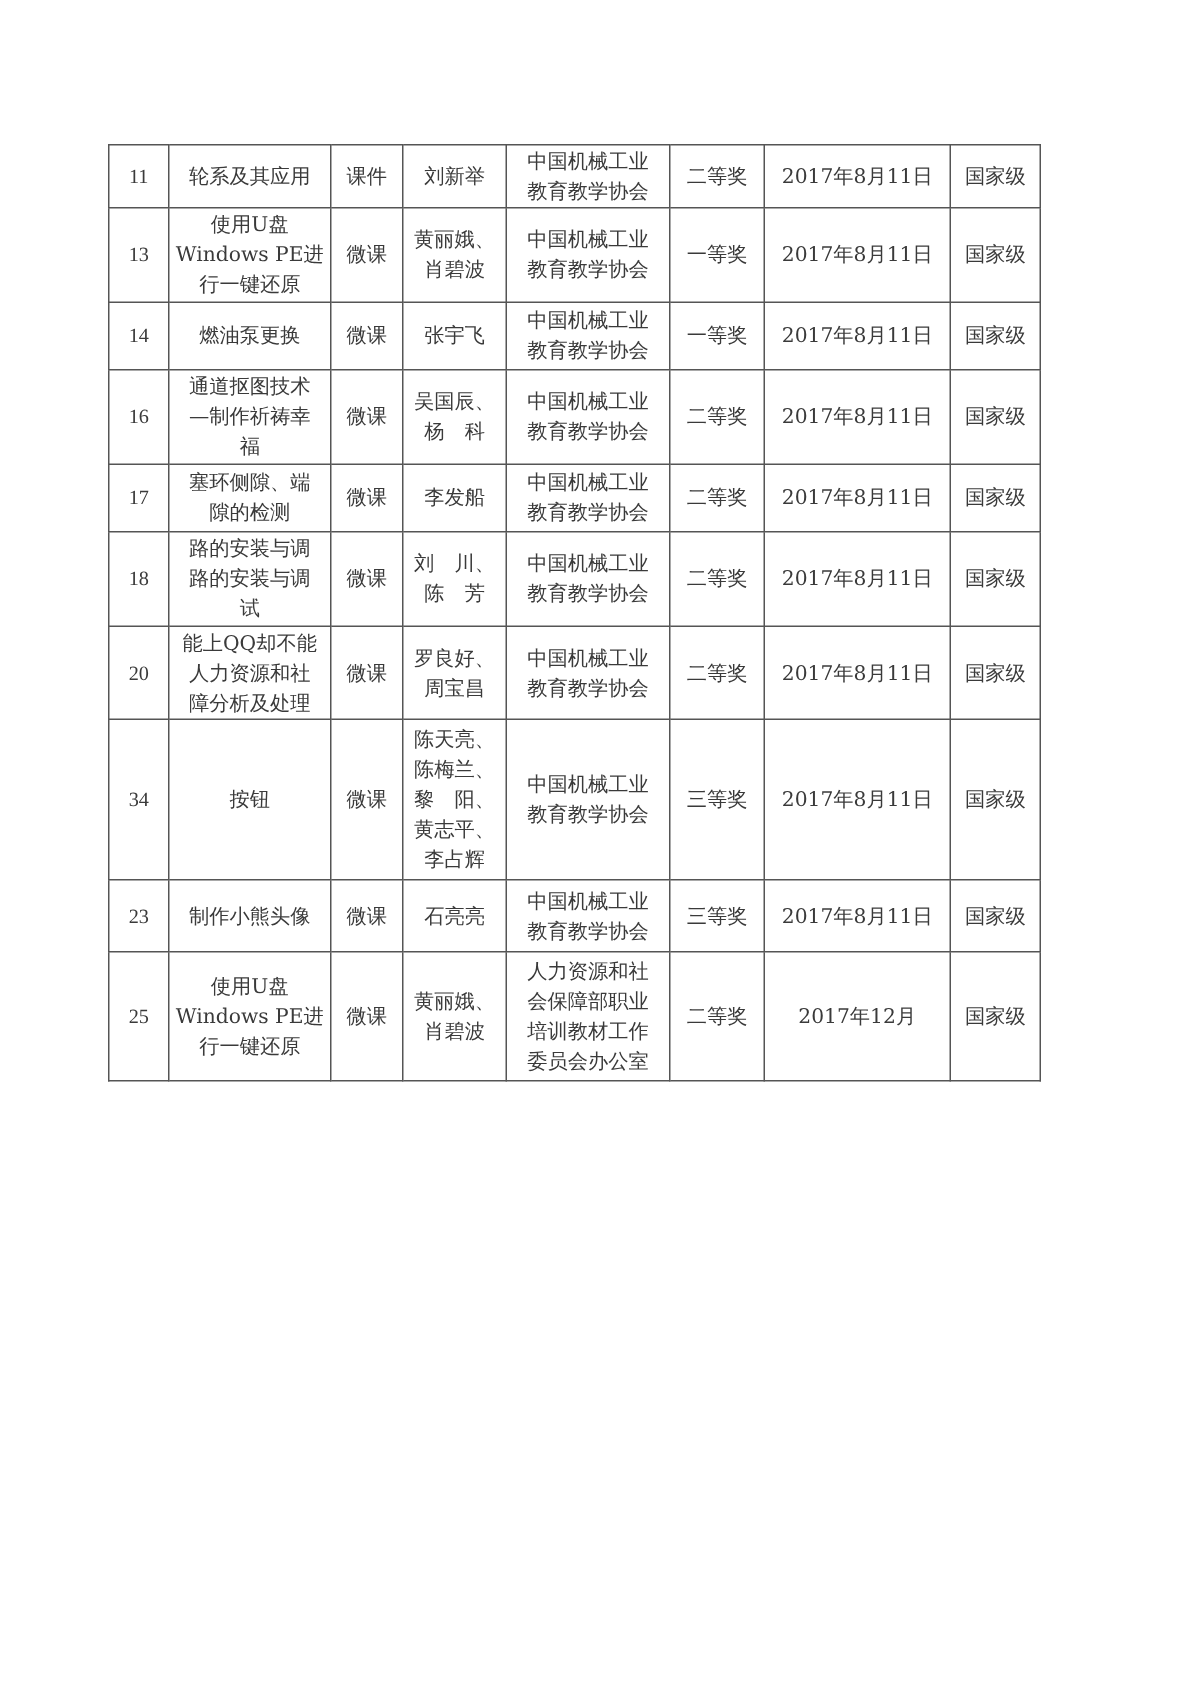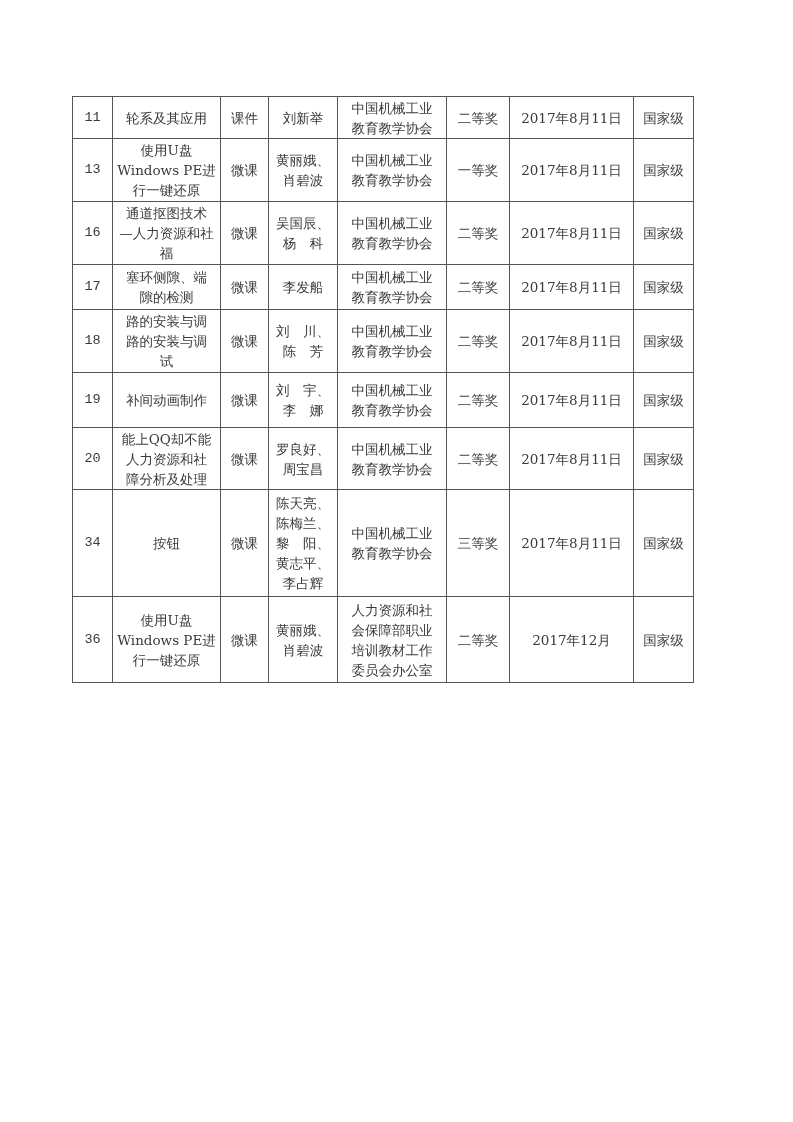--- a/index.html
+++ b/index.html
@@ -34,21 +34,21 @@
     table.awards td {
       border: 1px solid #555555;
       text-align: center;
       vertical-align: middle;
       font-size: 13.5px;
       line-height: 20px;
       padding: 0 3px;
       color: #3a3a3a;
       overflow: hidden;
     }
-    .num { font-family: Liberation Mono, monospace; font-size: 14px; margin-left: 41px; }
+    .num { font-family: Liberation Serif, serif; font-size: 14px; margin-left: 41px; }
     .line { display: block; white-space: nowrap; }
   </style>
 </head>
 <body>
 
 <div class="page">
   <table class="awards">
     <colgroup>
       <col style="width:40px">
       <col style="width:108px">
@@ -93,27 +93,44 @@
           </td>
     <td>
             <span class="line">中国机械工业</span>
             <span class="line">教育教学协会</span>
           </td>
     <td>一等奖</td>
     <td>2017年8月11日</td>
     <td>国家级</td>
   </tr>
 
+  <tr style="height: 45px;">
+    <td class="num">14</td>
+    <td>
+            <span class="line">燃油泵更换</span>
+          </td>
+    <td>微课</td>
+    <td>
+            <span class="line">张宇飞</span>
+          </td>
+    <td>
+            <span class="line">中国机械工业</span>
+            <span class="line">教育教学协会</span>
+          </td>
+    <td>一等奖</td>
+    <td>2017年8月11日</td>
+    <td>国家级</td>
+  </tr>
 
 
   <tr style="height: 63px;">
     <td class="num">16</td>
     <td>
             <span class="line">通道抠图技术</span>
-            <span class="line">—人力资源和社</span>
+            <span class="line">—制作祈祷幸</span>
             <span class="line">福</span>
           </td>
     <td>微课</td>
     <td>
             <span class="line">吴国辰、</span>
             <span class="line">杨　科</span>
           </td>
     <td>
             <span class="line">中国机械工业</span>
             <span class="line">教育教学协会</span>
@@ -156,38 +173,20 @@
           </td>
     <td>
             <span class="line">中国机械工业</span>
             <span class="line">教育教学协会</span>
           </td>
     <td>二等奖</td>
     <td>2017年8月11日</td>
     <td>国家级</td>
   </tr>
 
-  <tr style="height: 55px;">
-    <td class="num">19</td>
-    <td>
-            <span class="line">补间动画制作</span>
-          </td>
-    <td>微课</td>
-    <td>
-            <span class="line">刘　宇、</span>
-            <span class="line">李　娜</span>
-          </td>
-    <td>
-            <span class="line">中国机械工业</span>
-            <span class="line">教育教学协会</span>
-          </td>
-    <td>二等奖</td>
-    <td>2017年8月11日</td>
-    <td>国家级</td>
-  </tr>
 
   <tr style="height: 62px;">
     <td class="num">20</td>
     <td>
             <span class="line">能上QQ却不能</span>
             <span class="line">人力资源和社</span>
             <span class="line">障分析及处理</span>
           </td>
     <td>微课</td>
     <td>
@@ -219,24 +218,41 @@
     <td>
             <span class="line">中国机械工业</span>
             <span class="line">教育教学协会</span>
           </td>
     <td>三等奖</td>
     <td>2017年8月11日</td>
     <td>国家级</td>
   </tr>
 
 
+  <tr style="height: 48px;">
+    <td class="num">23</td>
+    <td>
+            <span class="line">制作小熊头像</span>
+          </td>
+    <td>微课</td>
+    <td>
+            <span class="line">石亮亮</span>
+          </td>
+    <td>
+            <span class="line">中国机械工业</span>
+            <span class="line">教育教学协会</span>
+          </td>
+    <td>三等奖</td>
+    <td>2017年8月11日</td>
+    <td>国家级</td>
+  </tr>
 
 
   <tr style="height: 86px;">
-    <td class="num">36</td>
+    <td class="num">25</td>
     <td>
             <span class="line">使用U盘</span>
             <span class="line">Windows PE进</span>
             <span class="line">行一键还原</span>
           </td>
     <td>微课</td>
     <td>
             <span class="line">黄丽娥、</span>
             <span class="line">肖碧波</span>
           </td>

